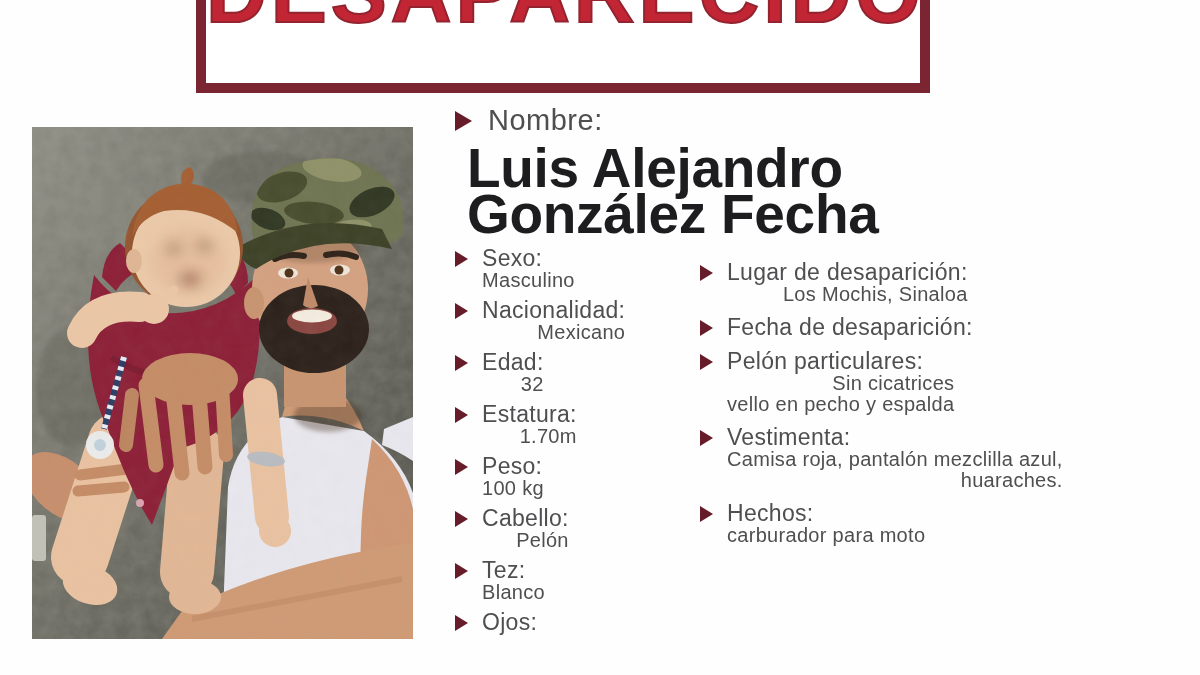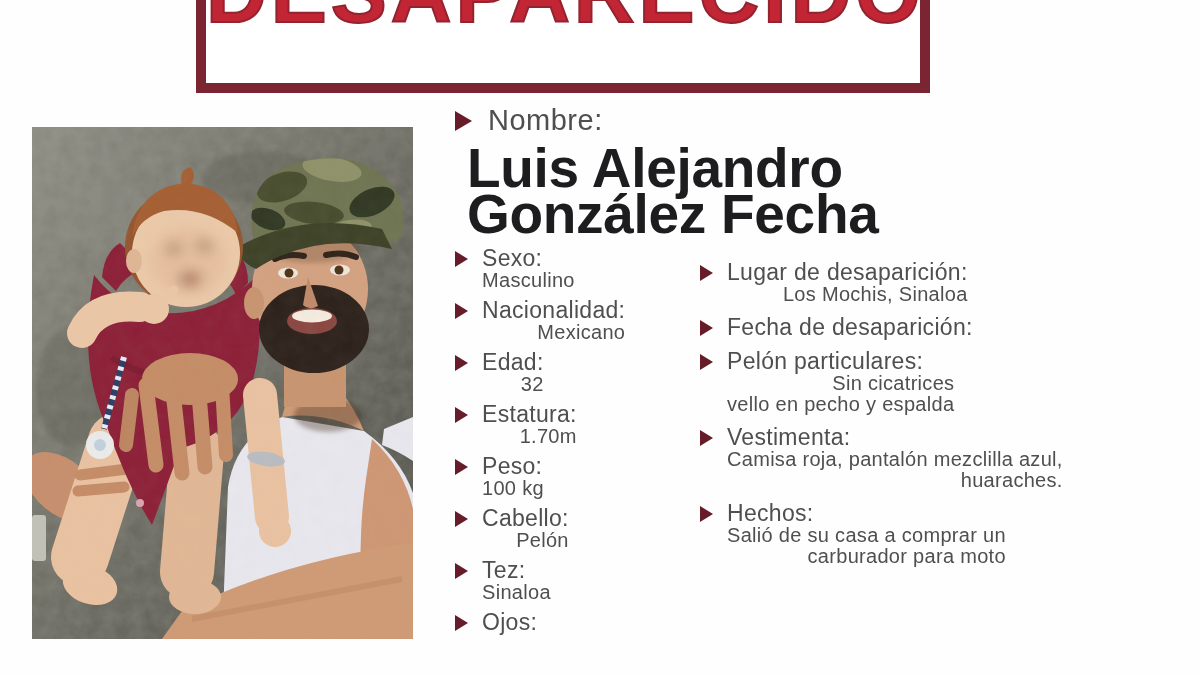--- a/index.html
+++ b/index.html
@@ -252,21 +252,21 @@
     <span class="bullet"></span>
     <div class="lines">
       <div class="label">Cabello:</div>
       <div class="val">Pelón</div>
     </div>
   </div>
   <div class="item">
     <span class="bullet"></span>
     <div class="lines">
       <div class="label">Tez:</div>
-      <div class="val">Sinaloa</div>
+      <div class="val">Blanco</div>
     </div>
   </div>
   <div class="item">
     <span class="bullet"></span>
     <div class="lines">
       <div class="label">Ojos:</div>
     </div>
   </div>
 </div>
 
@@ -297,17 +297,16 @@
     <div class="lines">
       <div class="label">Vestimenta:</div>
       <div class="val">Camisa roja, pantalón mezclilla azul,</div>
       <div class="val">huaraches.</div>
     </div>
   </div>
   <div class="item">
     <span class="bullet"></span>
     <div class="lines">
       <div class="label">Hechos:</div>
-      <div class="val">Salió de su casa a comprar un</div>
       <div class="val">carburador para moto</div>
     </div>
   </div>
 </div>
 
 </body></html>

